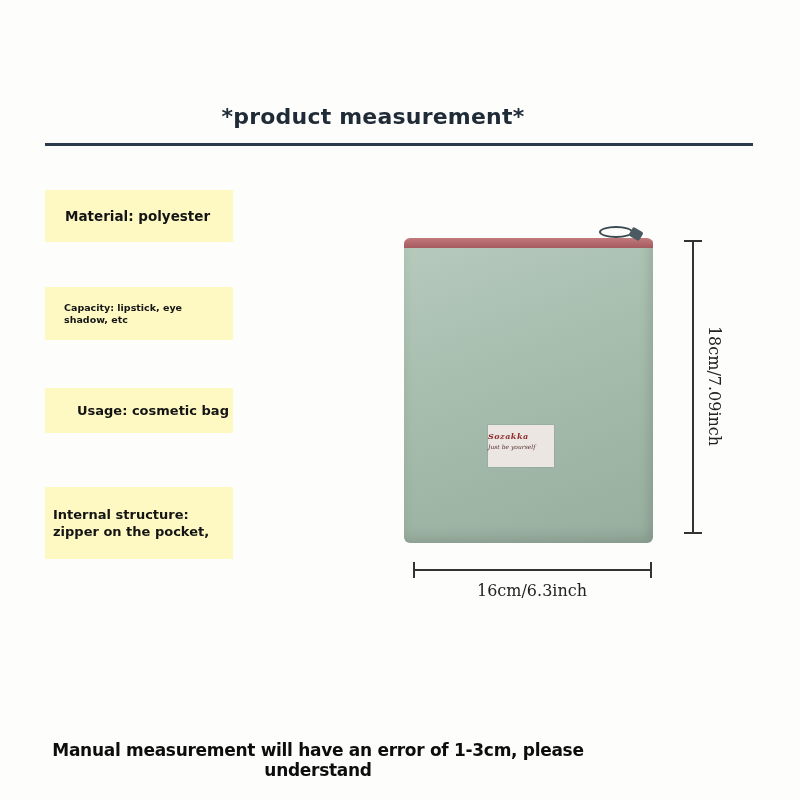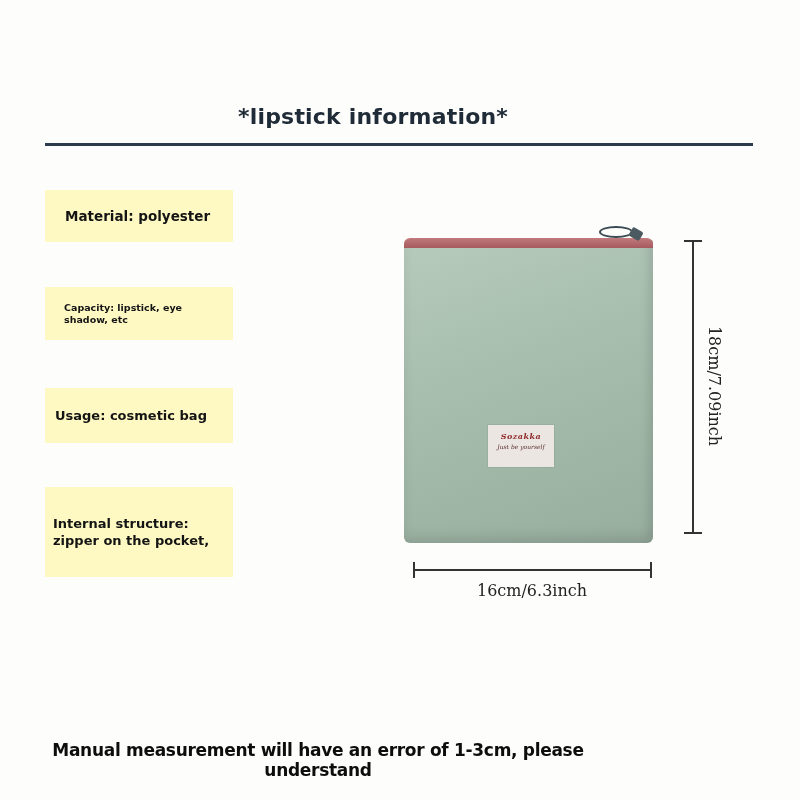--- a/index.html
+++ b/index.html
@@ -20,22 +20,22 @@
   .info-box {
     position: absolute; left: 45px; width: 188px;
     background: #fef9c3;
     color: #141414; font-weight: bold;
     display: flex; align-items: center;
     box-sizing: border-box;
   }
   .info-box span { display: block; }
   .box1 { top: 190px; height: 52px; padding-left: 20px; font-size: 13.5px; }
   .box2 { top: 287px; height: 53px; padding-left: 19px; font-size: 9.5px; line-height: 12px; }
-  .box3 { top: 388px; height: 55px; padding-left: 10px; font-size: 13px; }
-  .box4 { top: 487px; height: 90px; padding-left: 8px; font-size: 13px; line-height: 17px; }
+  .box3 { top: 388px; height: 45px; padding-left: 32px; font-size: 13px; }
+  .box4 { top: 487px; height: 72px; padding-left: 8px; font-size: 13px; line-height: 17px; }
 
   
   .bag {
     position: absolute; left: 404px; top: 240px; width: 249px; height: 303px;
     background: linear-gradient(160deg, #b7cbbd 0%, #a9bfb0 35%, #9fb6a6 70%, #97ad9e 100%);
     border-radius: 4px 2px 6px 6px;
     box-shadow: inset -6px 0 10px rgba(0,0,0,0.06), inset 0 -8px 12px rgba(0,0,0,0.08);
   }
   .zipper {
     position: absolute; left: 404px; top: 238px; width: 249px; height: 10px;
@@ -48,21 +48,21 @@
     box-sizing: border-box; background: transparent;
   }
   .zipper-tab {
     position: absolute; left: 630px; top: 229px; width: 12px; height: 10px;
     background: #4a5a60; border-radius: 2px; transform: rotate(30deg);
   }
   .label-patch {
     position: absolute; left: 488px; top: 425px; width: 66px; height: 42px;
     background: #ece6e2; box-shadow: 0 0 1px rgba(0,0,0,0.3);
     font-family: "DejaVu Serif", serif;
-    text-align: center; color: #8e2a2a;
+    text-align: left; color: #8e2a2a;
   }
   .label-brand { font-size: 8px; font-weight: bold; font-style: italic; margin-top: 6px; letter-spacing: 0.5px; }
   .label-tag { font-size: 6px; font-style: italic; color: #5a3030; margin-top: 2px; }
 
   
   .dim-v-line { position: absolute; left: 692px; top: 241px; width: 2px; height: 291px; background: #333; }
   .dim-v-cap-top { position: absolute; left: 684px; top: 240px; width: 18px; height: 2px; background: #333; }
   .dim-v-cap-bot { position: absolute; left: 684px; top: 532px; width: 18px; height: 2px; background: #333; }
   .dim-v-text {
     position: absolute; left: 714px; top: 386px;
@@ -80,21 +80,21 @@
 
   .footer {
     position: absolute; left: 0; width: 636px; top: 740px;
     text-align: center; font-weight: bold; font-size: 17px; color: #0d0d0d;
     letter-spacing: -0.3px;
   }
 </style>
 </head>
 <body>
 
-<div class="title">*lipstick information*</div>
+<div class="title">*product measurement*</div>
 <div class="rule"></div>
 
 <div class="info-box box1">
   <span>Material: polyester</span>
 </div>
 
 <div class="info-box box2">
   <div>
     <span>Capacity: lipstick, eye</span>
     <span>shadow, etc</span>

